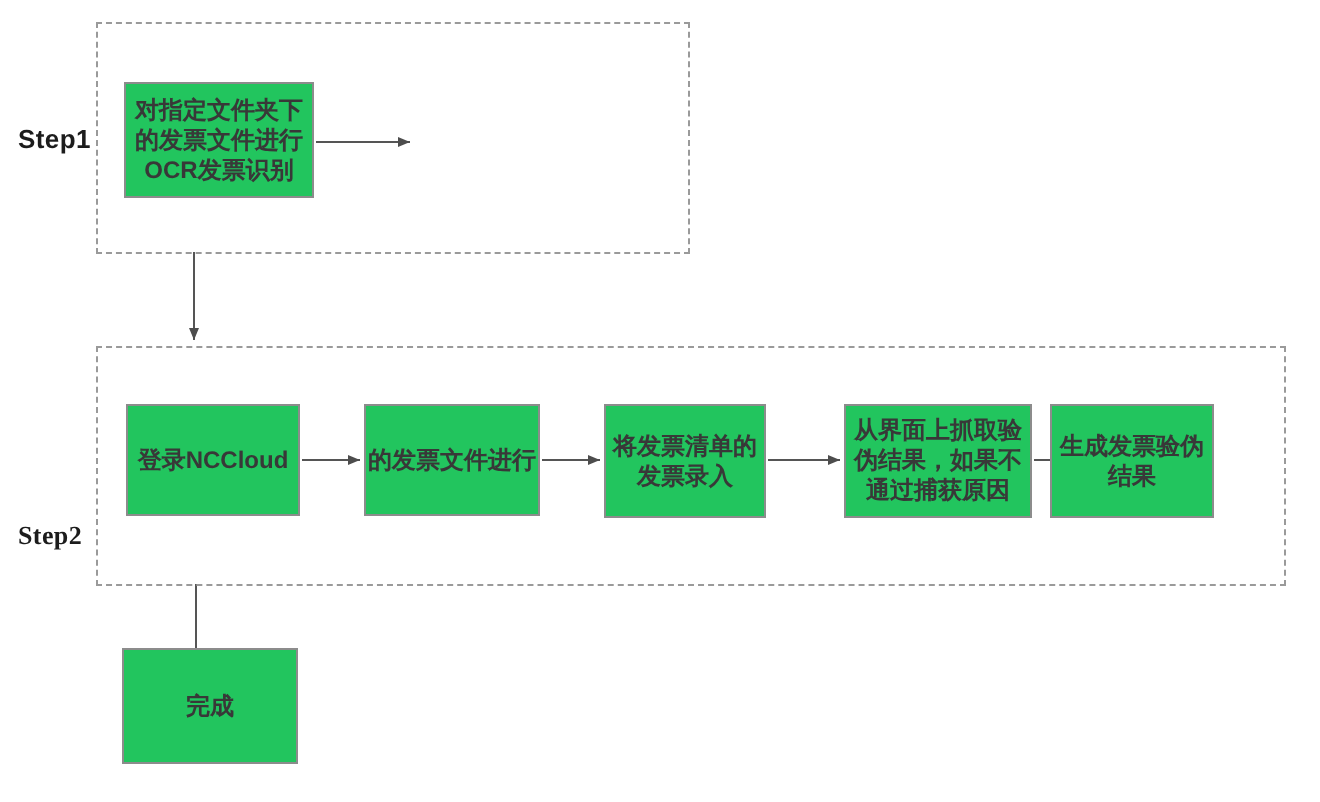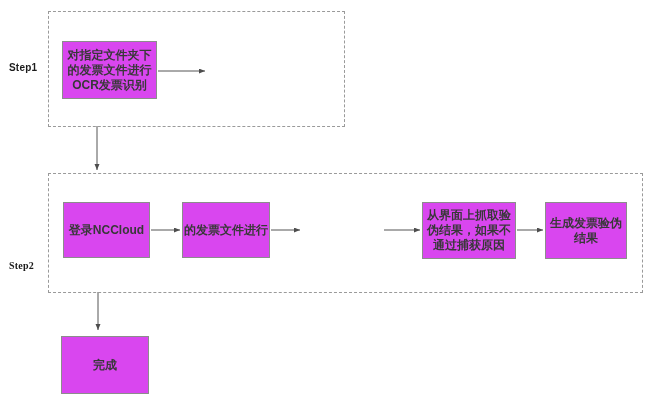--- a/index.html
+++ b/index.html
@@ -20,49 +20,49 @@
   .group {
     position: absolute;
     border: 1px dashed #9a9a9a;
     background: transparent;
   }
   #step1-group { left: 48px; top: 11px; width: 295px; height: 114px; }
   #step2-group { left: 48px; top: 173px; width: 593px; height: 118px; }
   .step-label {
     position: absolute;
     font-weight: bold;
-    font-size: 10px;
+    font-size: 13px;
     color: #1c1c1c;
     letter-spacing: 0.2px;
   }
   #step1-label { left: 9px; top: 62px; }
   #step2-label { left: 9px; top: 260px; font-family: Liberation Serif, serif; }
   .node {
     position: absolute;
     border: 1px solid #8c8c8c;
-    background: #d946ef;
+    background: #22c55e;
     color: #383838;
     font-weight: bold;
     font-size: 12px;
     line-height: 15px;
     display: flex;
     align-items: center;
     justify-content: center;
     text-align: center;
     white-space: pre-line;
     box-sizing: border-box;
   }
   #node-a1 { left: 62px;  top: 41px;  width: 95px; height: 58px; }
   #node-a2 { left: 207px; top: 42px;  width: 90px; height: 55px; }
   #node-b1 { left: 63px;  top: 202px; width: 87px; height: 56px; }
   #node-b2 { left: 182px; top: 202px; width: 88px; height: 56px; }
   #node-b3 { left: 302px; top: 202px; width: 81px; height: 57px; }
   #node-b4 { left: 422px; top: 202px; width: 94px; height: 57px; }
-  #node-b5 { left: 545px; top: 202px; width: 82px; height: 57px; }
-  #node-done { left: 61px; top: 336px; width: 88px; height: 58px; }
+  #node-b5 { left: 525px; top: 202px; width: 82px; height: 57px; }
+  #node-done { left: 61px; top: 324px; width: 88px; height: 58px; }
 </style>
 </head>
 <body>
 
 <div class="canvas">
 
   <svg class="arrows-layer" width="660" height="401" viewBox="0 0 660 401" xmlns="http://www.w3.org/2000/svg">
     <defs>
       <marker id="ah" markerWidth="7" markerHeight="6" refX="6" refY="2.5" orient="auto" markerUnits="userSpaceOnUse">
         <path d="M0,0 L6,2.5 L0,5 Z" fill="#4d4d4d"></path>
@@ -82,20 +82,22 @@
 
   <div class="step-label" id="step1-label">Step1</div>
   <div class="step-label" id="step2-label">Step2</div>
 
   <div class="node" id="node-a1">对指定文件夹下
 的发票文件进行
 OCR发票识别</div>
 
   <div class="node" id="node-b1">登录NCCloud</div>
   <div class="node" id="node-b2">的发票文件进行</div>
+  <div class="node" id="node-b3">将发票清单的
+发票录入</div>
   <div class="node" id="node-b4">从界面上抓取验
 伪结果，如果不
 通过捕获原因</div>
   <div class="node" id="node-b5">生成发票验伪
 结果</div>
 
   <div class="node" id="node-done">完成</div>
 
 </div>
 

